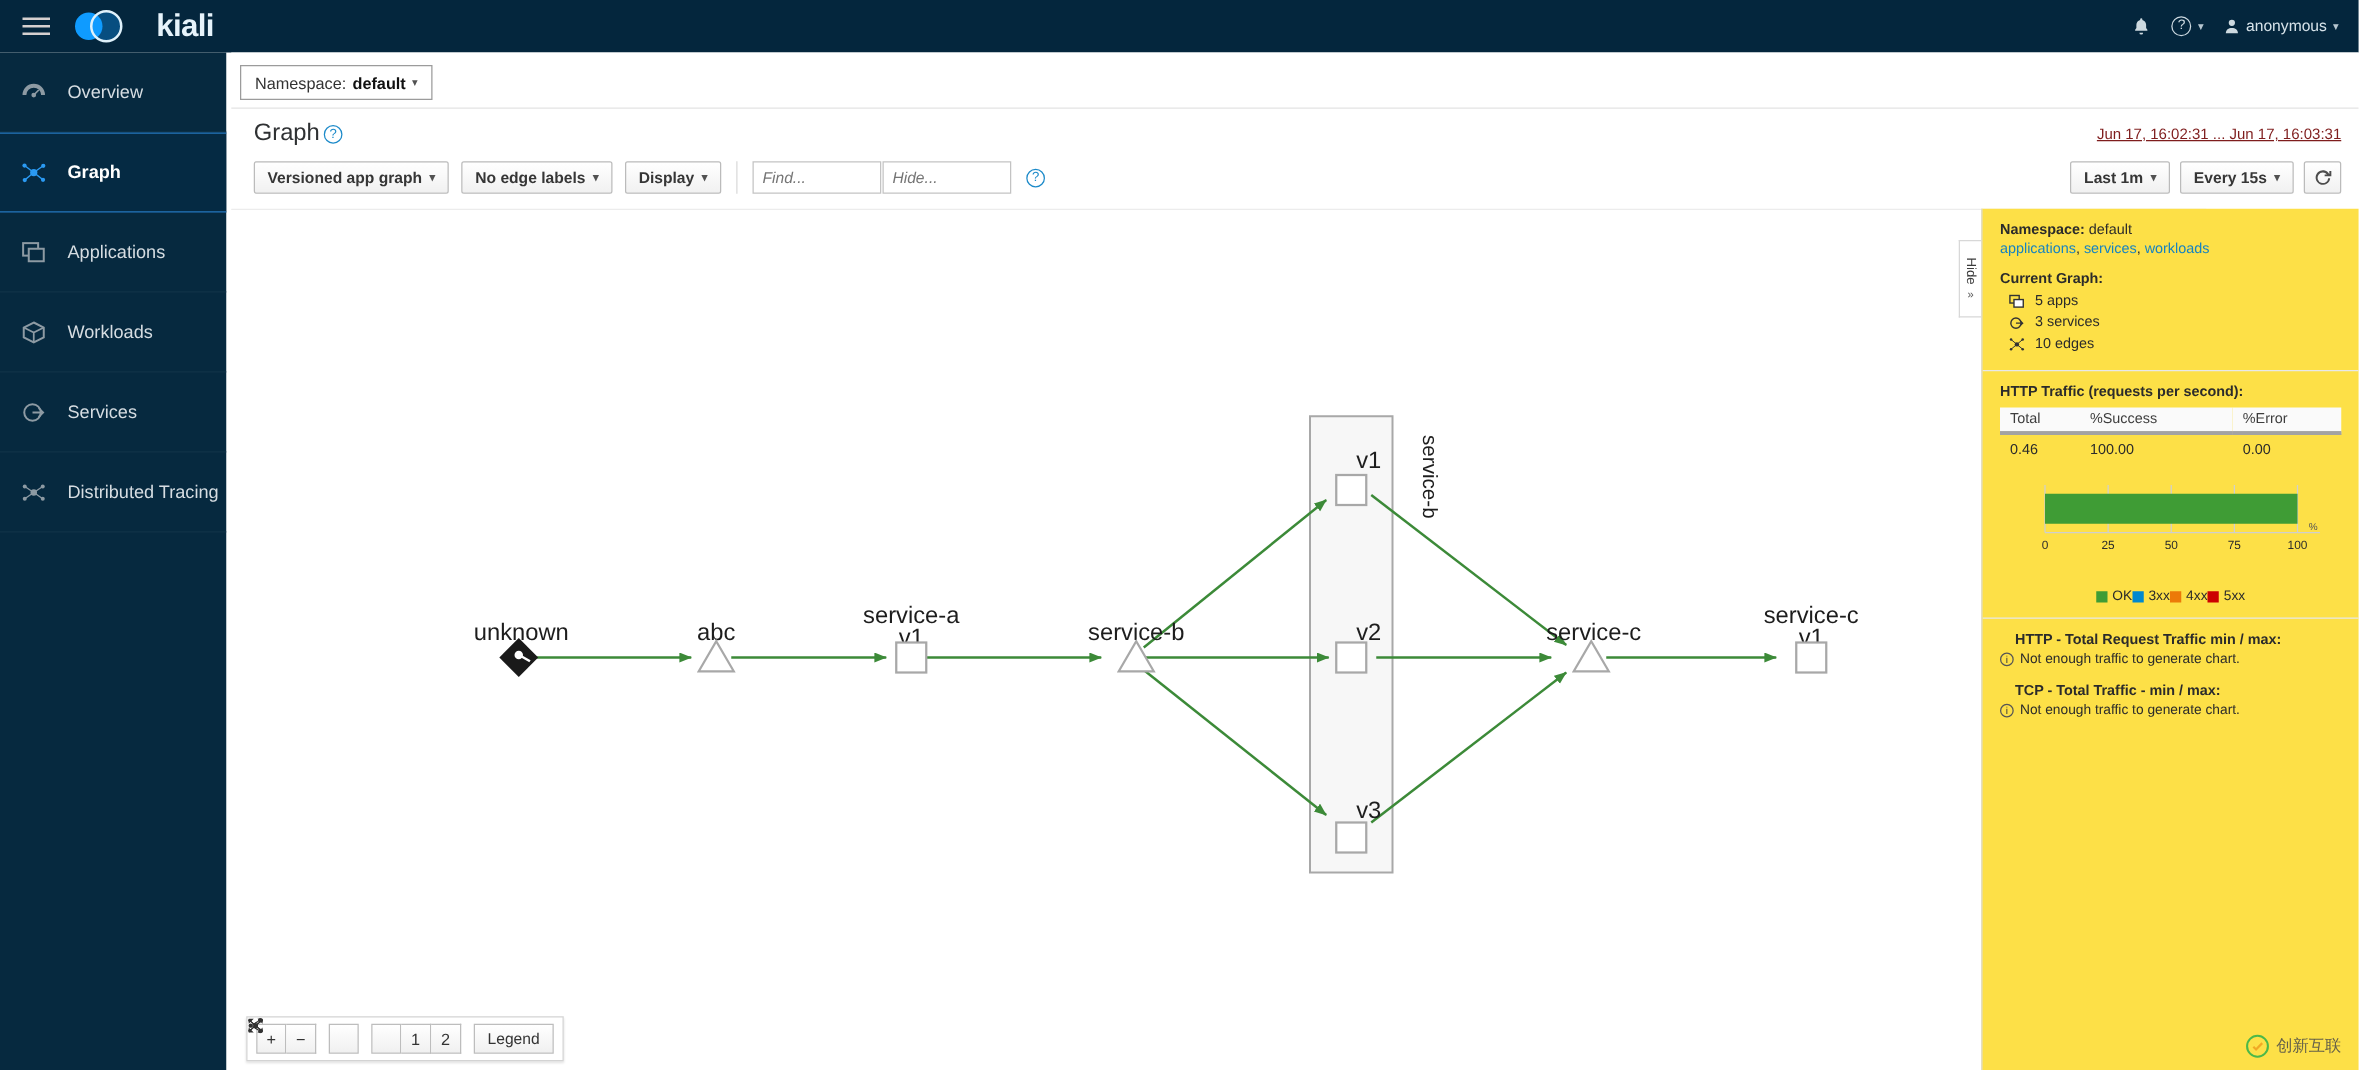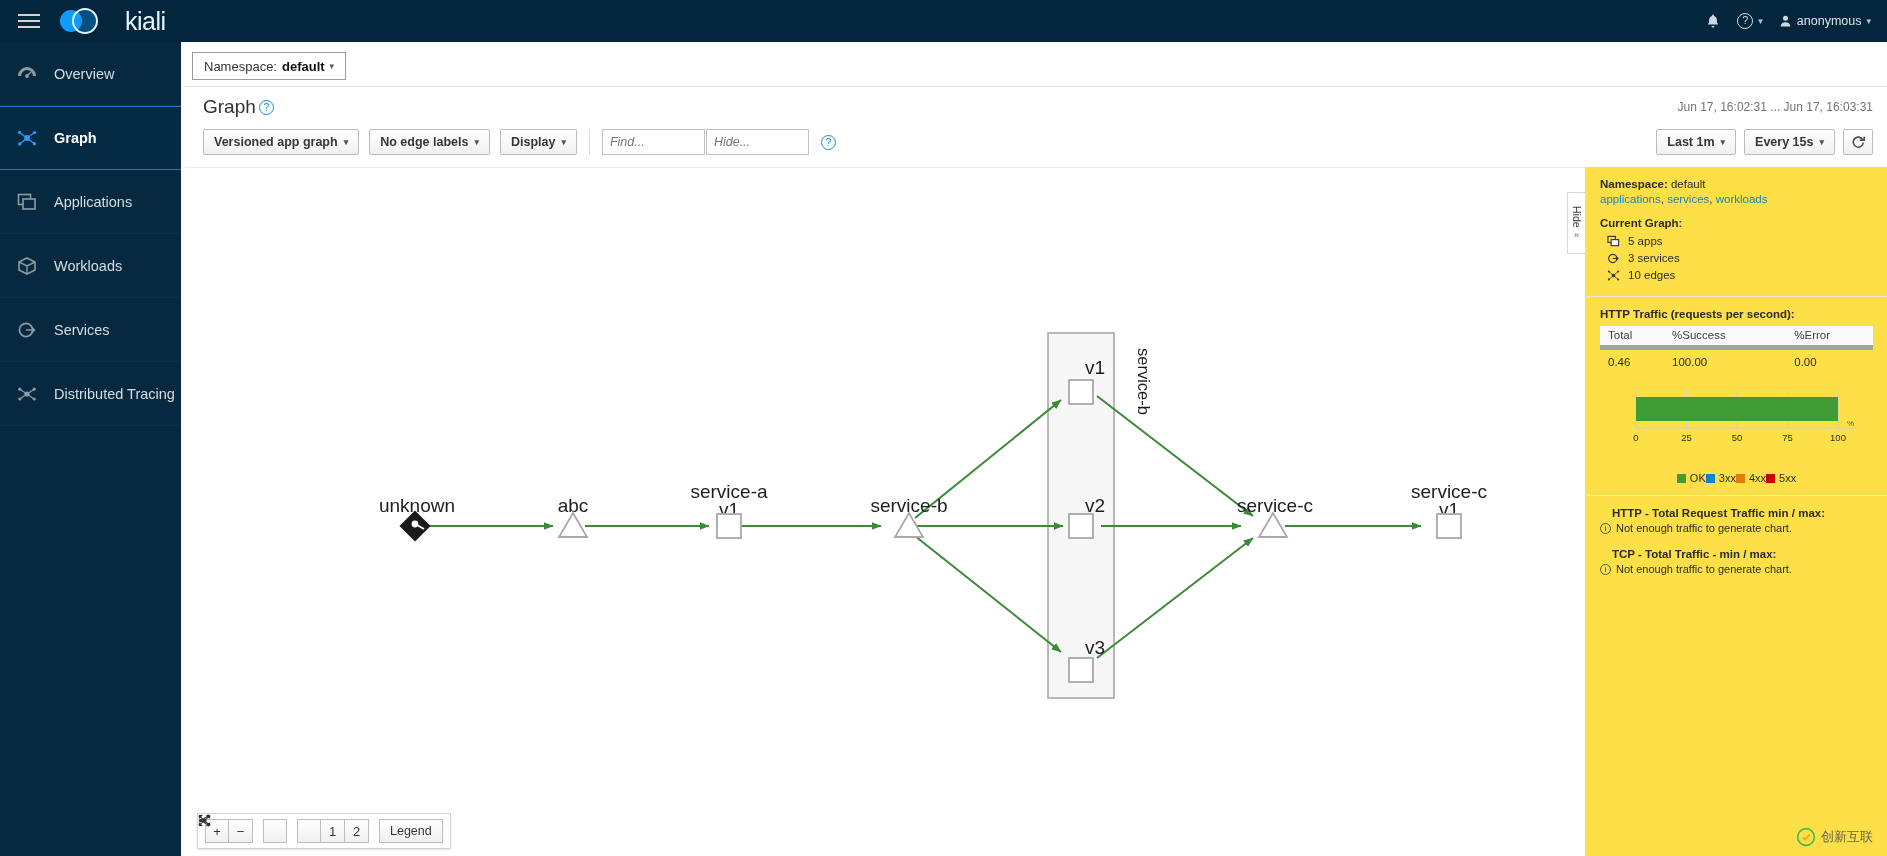--- a/index.html
+++ b/index.html
@@ -17,21 +17,21 @@
   }
   .hamburger { width: 58px; display: flex; flex-direction: column;
     align-items: center; justify-content: center; gap: 4px; cursor: pointer; }
   .hamburger span { display: block; width: 22px; height: 2px; background: #d6d0d0; }
   .brand { display: flex; align-items: center; gap: 9px; }
   .brand-logo { position: relative; width: 58px; height: 30px; }
   .brand-logo .c1 { position: absolute; left: 2px; top: 4px; width: 22px; height: 22px;
     border-radius: 50%; background: #0f9bff; }
   .brand-logo .c2 { position: absolute; left: 14px; top: 2px; width: 26px; height: 26px;
     border-radius: 50%; border: 2px solid #dff1fb; background: rgba(15,155,255,0.35); }
-  .brand-text { color: #e6f3fb; font-size: 25px; font-weight: normal; letter-spacing: -0.5px; text-align: right; }
+  .brand-text { color: #e6f3fb; font-size: 25px; font-weight: bold; letter-spacing: -0.5px; text-align: right; }
   .masthead-right { margin-left: auto; display: flex; align-items: center;
     gap: 16px; padding-right: 16px; color: #d7e3ea; font-size: 12.5px; }
   .mh-item { display: flex; align-items: center; gap: 5px; cursor: pointer; }
   .bell { width: 16px; height: 16px; }
   .circ-q { width: 16px; height: 16px; border: 1.4px solid #cdd9e0;
     border-radius: 50%; font-size: 11px; line-height: 13px; text-align: center; color: #cdd9e0; }
   .chev { font-size: 9px; opacity: .85; }
   .avatar-ic { width: 13px; height: 14px; }
 
   
@@ -64,21 +64,21 @@
 
   
   .page { position: absolute; top: 86px; left: 185px; width: 1702px; height: 770px;
     background: #fff; border-top: 1px solid #e4e4e4; }
   .page-head { position: relative; height: 40px; }
   .page-title { position: absolute; left: 18px; top: 9px; font-size: 19px;
     color: #2f3133; font-weight: normal; }
   .title-help { position: absolute; left: 74px; top: 13px; width: 15px; height: 15px;
     border: 1.5px solid #1c8ac9; border-radius: 50%; color: #1c8ac9; font-size: 10.5px;
     line-height: 12px; text-align: center; cursor: pointer; }
-  .time-range { position: absolute; right: 14px; top: 13px; font-size: 12px; color: #737373; }
+  .time-range { position: absolute; right: 14px; top: 13px; font-size: 12px; color: #7f1d1d; text-decoration: underline; }
 
   
   .toolbar { position: relative; height: 40px; }
   .tb-row { position: absolute; left: 18px; top: 2px; display: flex; align-items: center; gap: 0; }
   .btn {
     height: 26px; border: 1px solid #bbb; background: linear-gradient(#fff,#f1f1f1);
     padding: 0 10px; display: flex; align-items: center; gap: 6px;
     font-size: 12.5px; font-weight: bold; color: #363636; cursor: pointer;
     border-radius: 2px; white-space: nowrap;
   }
@@ -143,21 +143,21 @@
   .sp-kv { font-size: 11.5px; margin-bottom: 3px; }
   .sp-kv b { font-weight: bold; }
   .sp-links a { color: #1683c1; text-decoration: none; cursor: pointer; }
   .sp-h { font-weight: bold; font-size: 11.5px; margin: 12px 0 5px; }
   .sp-stat { display: flex; align-items: center; gap: 8px; margin: 3px 0 3px 6px; font-size: 11.5px; }
   .sp-stat .sic { width: 14px; height: 14px; display: flex; align-items: center; justify-content: center; }
 
   .traffic-h { font-weight: bold; font-size: 11.5px; margin-bottom: 6px; }
   table.tt { width: 100%; border-collapse: collapse; font-size: 11.5px; }
   table.tt th { text-align: left; font-weight: normal; color: #3d3d3d;
-    padding: 3px 0 4px 8px; border-bottom: 5px solid #a3a3a3; background: #fafafa; }
+    padding: 3px 0 4px 8px; border-bottom: 3px solid #a3a3a3; background: #fafafa; }
   table.tt td { padding: 6px 0 4px 8px; color: #2b2b2b; margin-left: 44px; }
 
   .chart-wrap { margin-top: 14px; }
   .legend-row { display: flex; justify-content: center; gap: 0; margin-top: 6px;
     font-size: 11px; color: #2b2b2b; }
   .lg { display: flex; align-items: center; gap: 4px; }
   .sw { width: 9px; height: 9px; display: inline-block; }
 
   .nochart { font-size: 11px; color: #2b2b2b; margin-top: 3px;
     display: flex; align-items: center; gap: 5px; }

